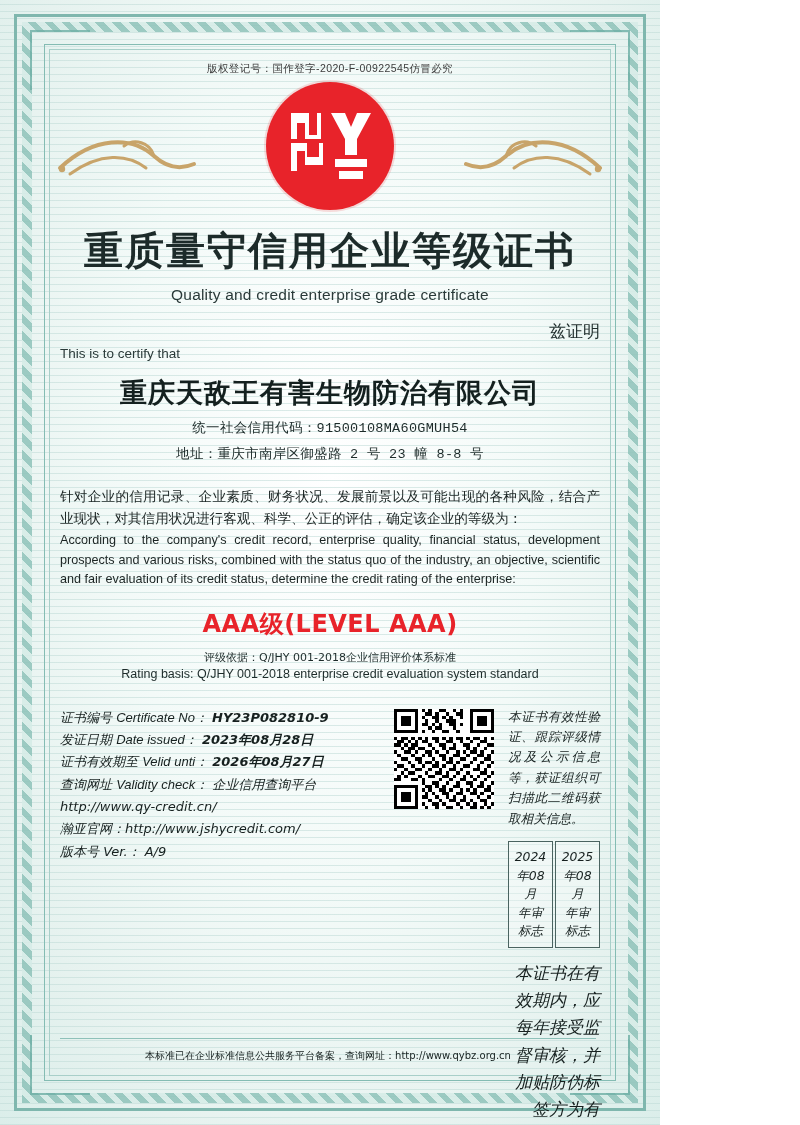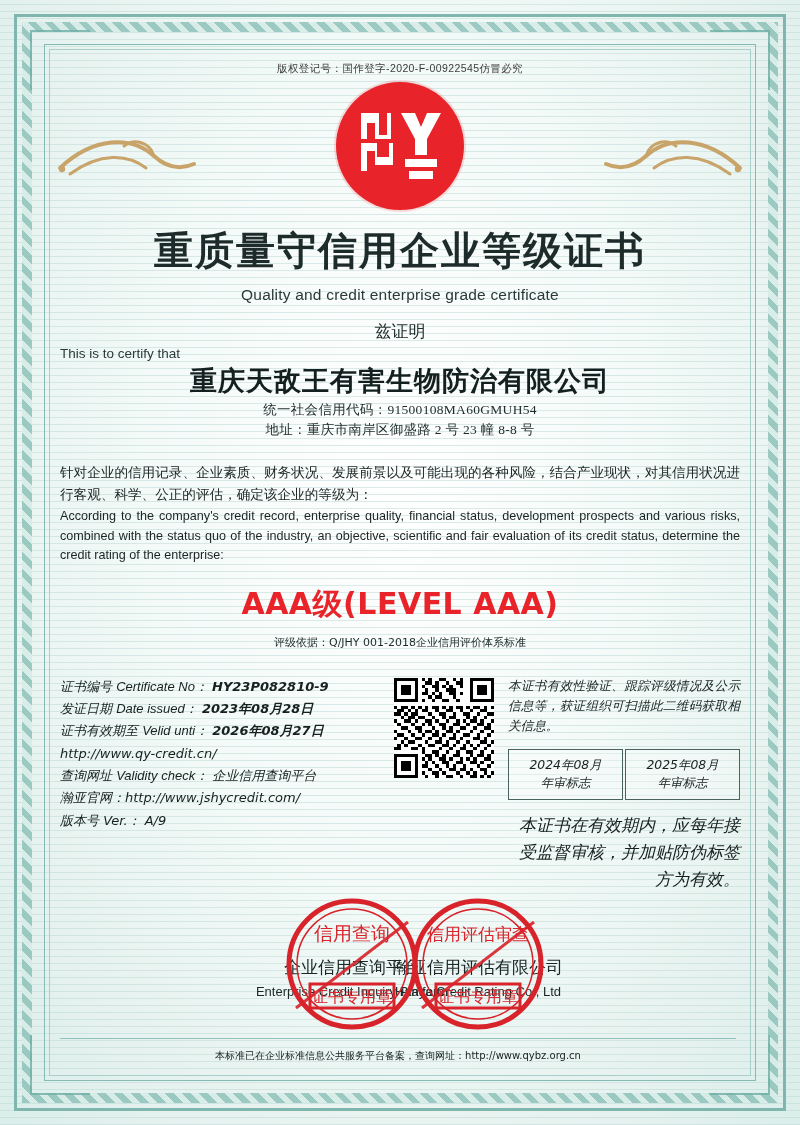--- a/index.html
+++ b/index.html
@@ -4,21 +4,21 @@
 <style>
   html,body{margin:0;padding:0;}
   body{
     width:800px;height:1125px;
     background:#ffffff;
     font-family:"Liberation Sans", sans-serif;
     overflow:hidden;
   }
   .cert{
     position:relative;
-    width:800px;height:1125px;
+    width:660px;height:1125px;
     background:
       repeating-linear-gradient(0deg, rgba(190,218,214,0.55) 0px, rgba(190,218,214,0.55) 1px, rgba(255,255,255,0) 1px, rgba(255,255,255,0) 7px),
       radial-gradient(ellipse at 50% 42%, #ffffff 0%, #f3faf8 45%, #e6f2ef 78%, #dbeeea 100%);
     box-sizing:border-box;
   }
   
   .frame-outer{
     position:absolute;left:14px;top:14px;right:14px;bottom:14px;
     border:3px solid #7fb7ae;
     box-sizing:border-box;
@@ -88,38 +88,38 @@
     font-family:"DejaVu Sans","Liberation Sans",sans-serif;
   }
   .title-en{
     text-align:center;
     font-size:15.5px;
     color:#2a3a39;
     margin-top:8px;
     letter-spacing:.2px;
   }
   .certify-cn{
-    text-align:center;font-size:17px;color:#1d2b2a;margin-top:16px;font-weight:500;
+    text-align:right;font-size:17px;color:#1d2b2a;margin-top:16px;font-weight:500;
     font-family:"DejaVu Sans","Liberation Sans",sans-serif;
   }
   .certify-en{
     text-align:left;font-size:13.5px;color:#2a3a39;margin-top:3px;
   }
   .company{
     text-align:center;
     font-size:27px;
     font-weight:bold;
     color:#14201f;
     letter-spacing:1px;
-    margin-top:2px;
+    margin-top:14px;
     font-family:"DejaVu Sans","Liberation Sans",sans-serif;
   }
   .code-line,.addr-line{
-    text-align:center;font-size:13.5px;color:#1d2b2a;margin-top:2px;letter-spacing:.3px;
-    font-family:Liberation Serif, serif;
+    text-align:center;font-size:13.5px;color:#1d2b2a;margin-top:8px;letter-spacing:.3px;
+    font-family:Liberation Mono, monospace;
   }
 
   .body-text{
     margin-top:22px;
     font-size:13.6px;
     line-height:1.62;
     color:#1b2423;
     text-align:justify;
     font-family:"DejaVu Sans","Liberation Sans",sans-serif;
   }
@@ -127,21 +127,21 @@
     font-family:"Liberation Sans",sans-serif;
     font-size:12.6px;
     line-height:1.55;
     display:block;
     margin-top:2px;
   }
 
   .level{
     text-align:center;
     color:#e8232a;
-    font-size:30px;
+    font-size:24px;
     font-weight:bold;
     margin-top:18px;
     letter-spacing:.5px;
     font-family:"DejaVu Sans","Liberation Sans",sans-serif;
   }
   .basis-cn{
     text-align:center;font-size:11px;color:#1d2b2a;margin-top:10px;
     font-family:"DejaVu Sans","Liberation Sans",sans-serif;
   }
   .basis-en{
@@ -303,45 +303,46 @@
       <span>地址：</span><span>重庆市南岸区御盛路 2 号 23 幢 8-8 号</span>
     </div>
 
     <div class="body-text">
       <span>针对企业的信用记录、企业素质、财务状况、发展前景以及可能出现的各种风险，结合产业现状，对其信用状况进行客观、科学、公正的评估，确定该企业的等级为：</span>
       <span class="en">According to the company's credit record, enterprise quality, financial status, development prospects and various risks, combined with the status quo of the industry, an objective, scientific and fair evaluation of its credit status, determine the credit rating of the enterprise:</span>
     </div>
 
     <div class="level">AAA级(LEVEL AAA)</div>
     <div class="basis-cn">评级依据：Q/JHY 001-2018企业信用评价体系标准</div>
+    <div class="basis-en">Rating basis: Q/JHY 001-2018 enterprise credit evaluation system standard</div>
 
     <div class="info-row">
 
       <div class="info-left">
         <div>
           <span>证书编号</span>
           <span class="lab-en">Certificate No：</span>
           <span class="val">HY23P082810-9</span>
         </div>
         <div>
           <span>发证日期</span>
           <span class="lab-en">Date issued：</span>
           <span class="val">2023年08月28日</span>
         </div>
         <div>
           <span>证书有效期至</span>
           <span class="lab-en">Velid unti：</span>
           <span class="val">2026年08月27日</span>
         </div>
-        <div>http://www.qy-credit.cn/</div>
         <div>
           <span>查询网址</span>
           <span class="lab-en">Validity check：</span>
           <span>企业信用查询平台</span>
         </div>
+        <div>http://www.qy-credit.cn/</div>
         <div>
           <span>瀚亚官网：</span><span>http://www.jshycredit.com/</span>
         </div>
         <div>
           <span>版本号 Ver.：</span>
           <span>A/9</span>
         </div>
       </div>
 
       <div class="info-mid">

